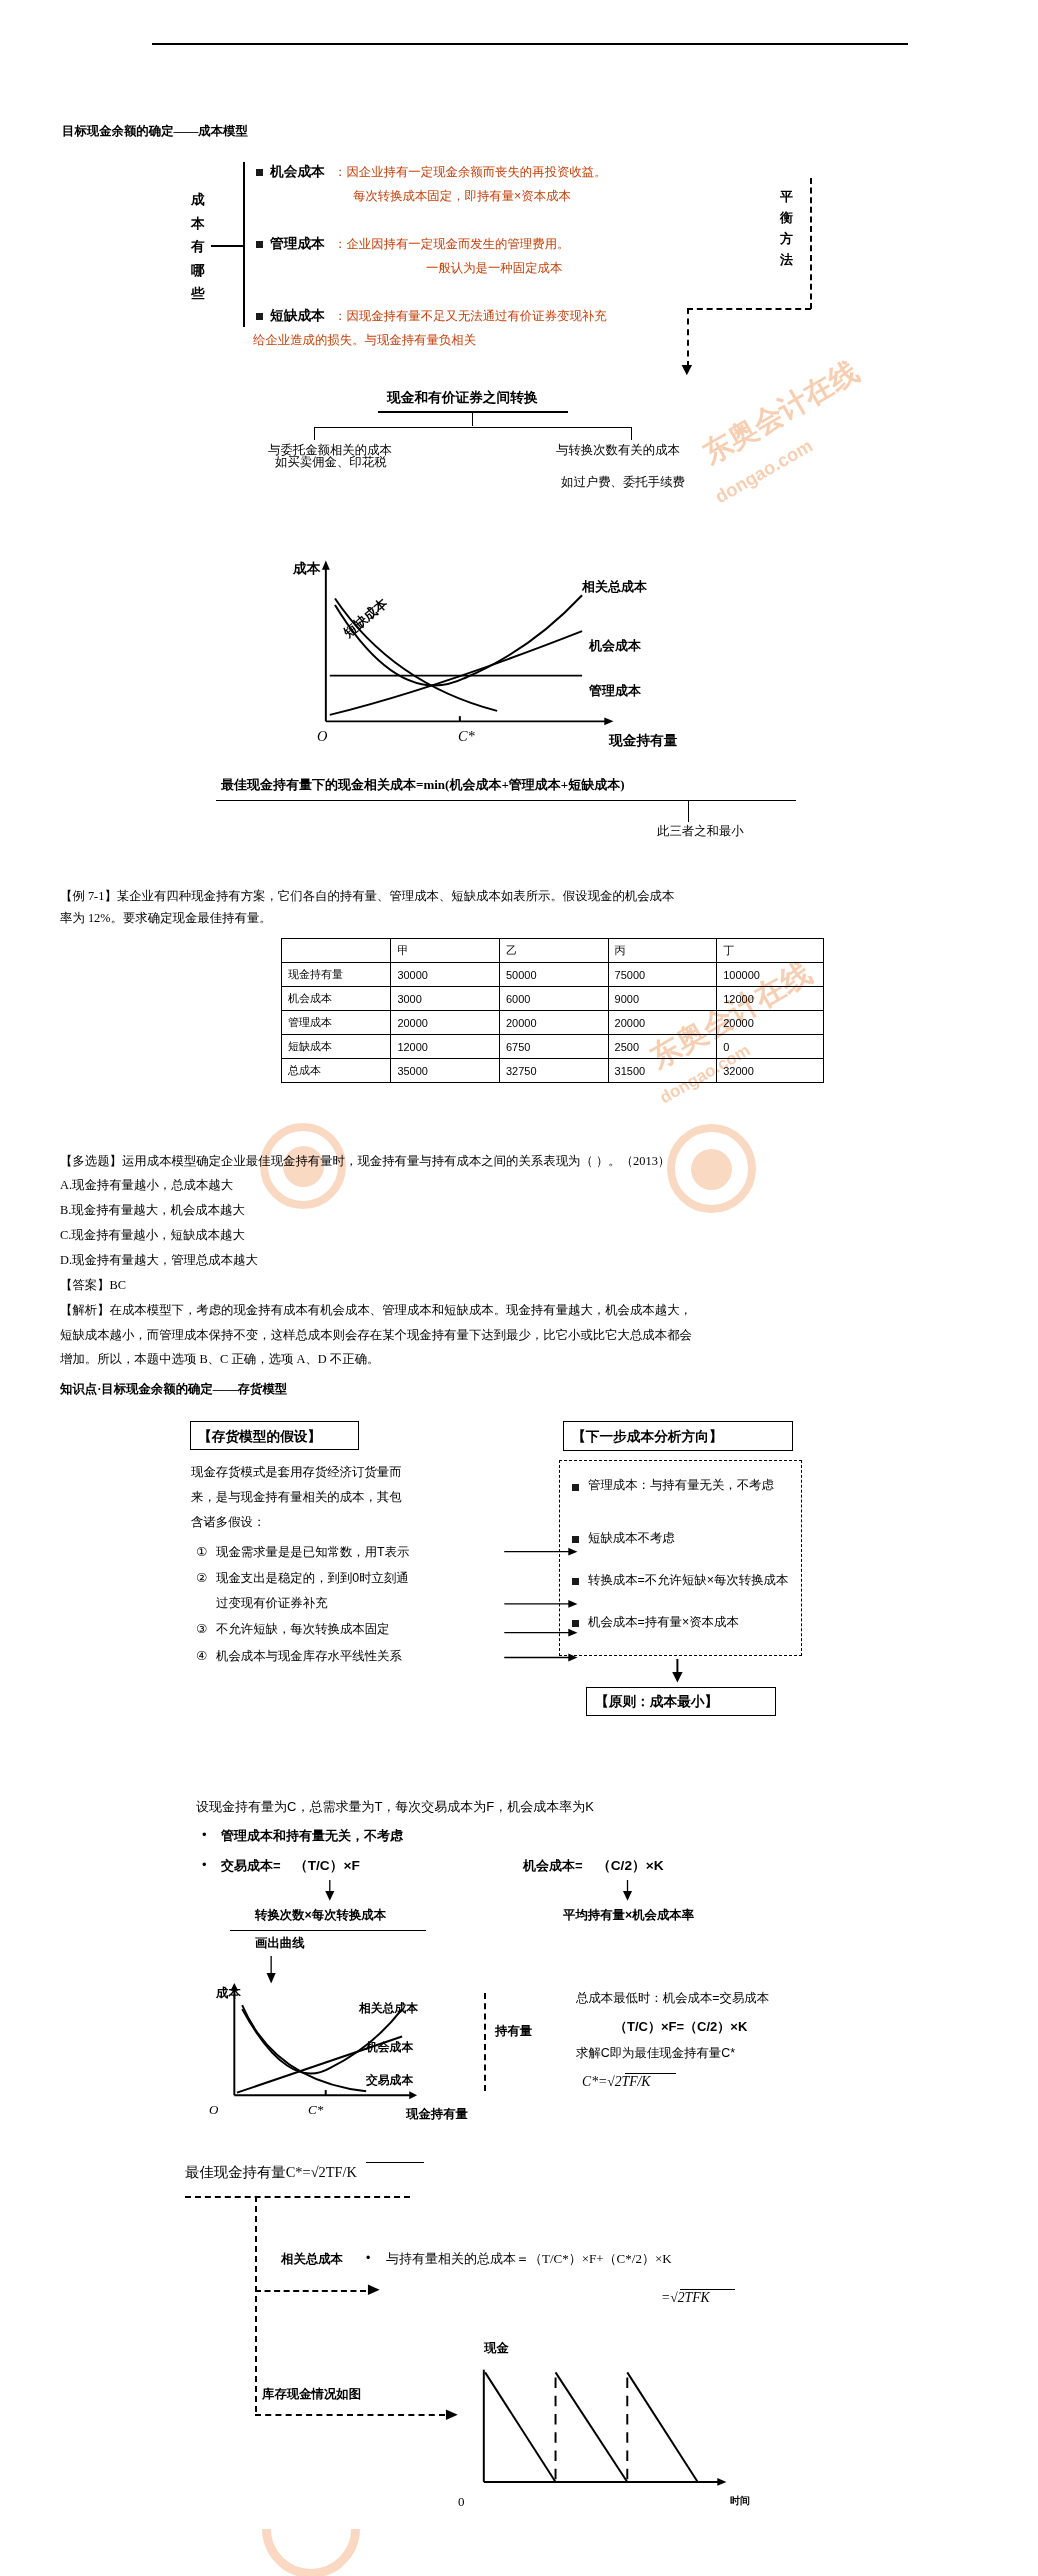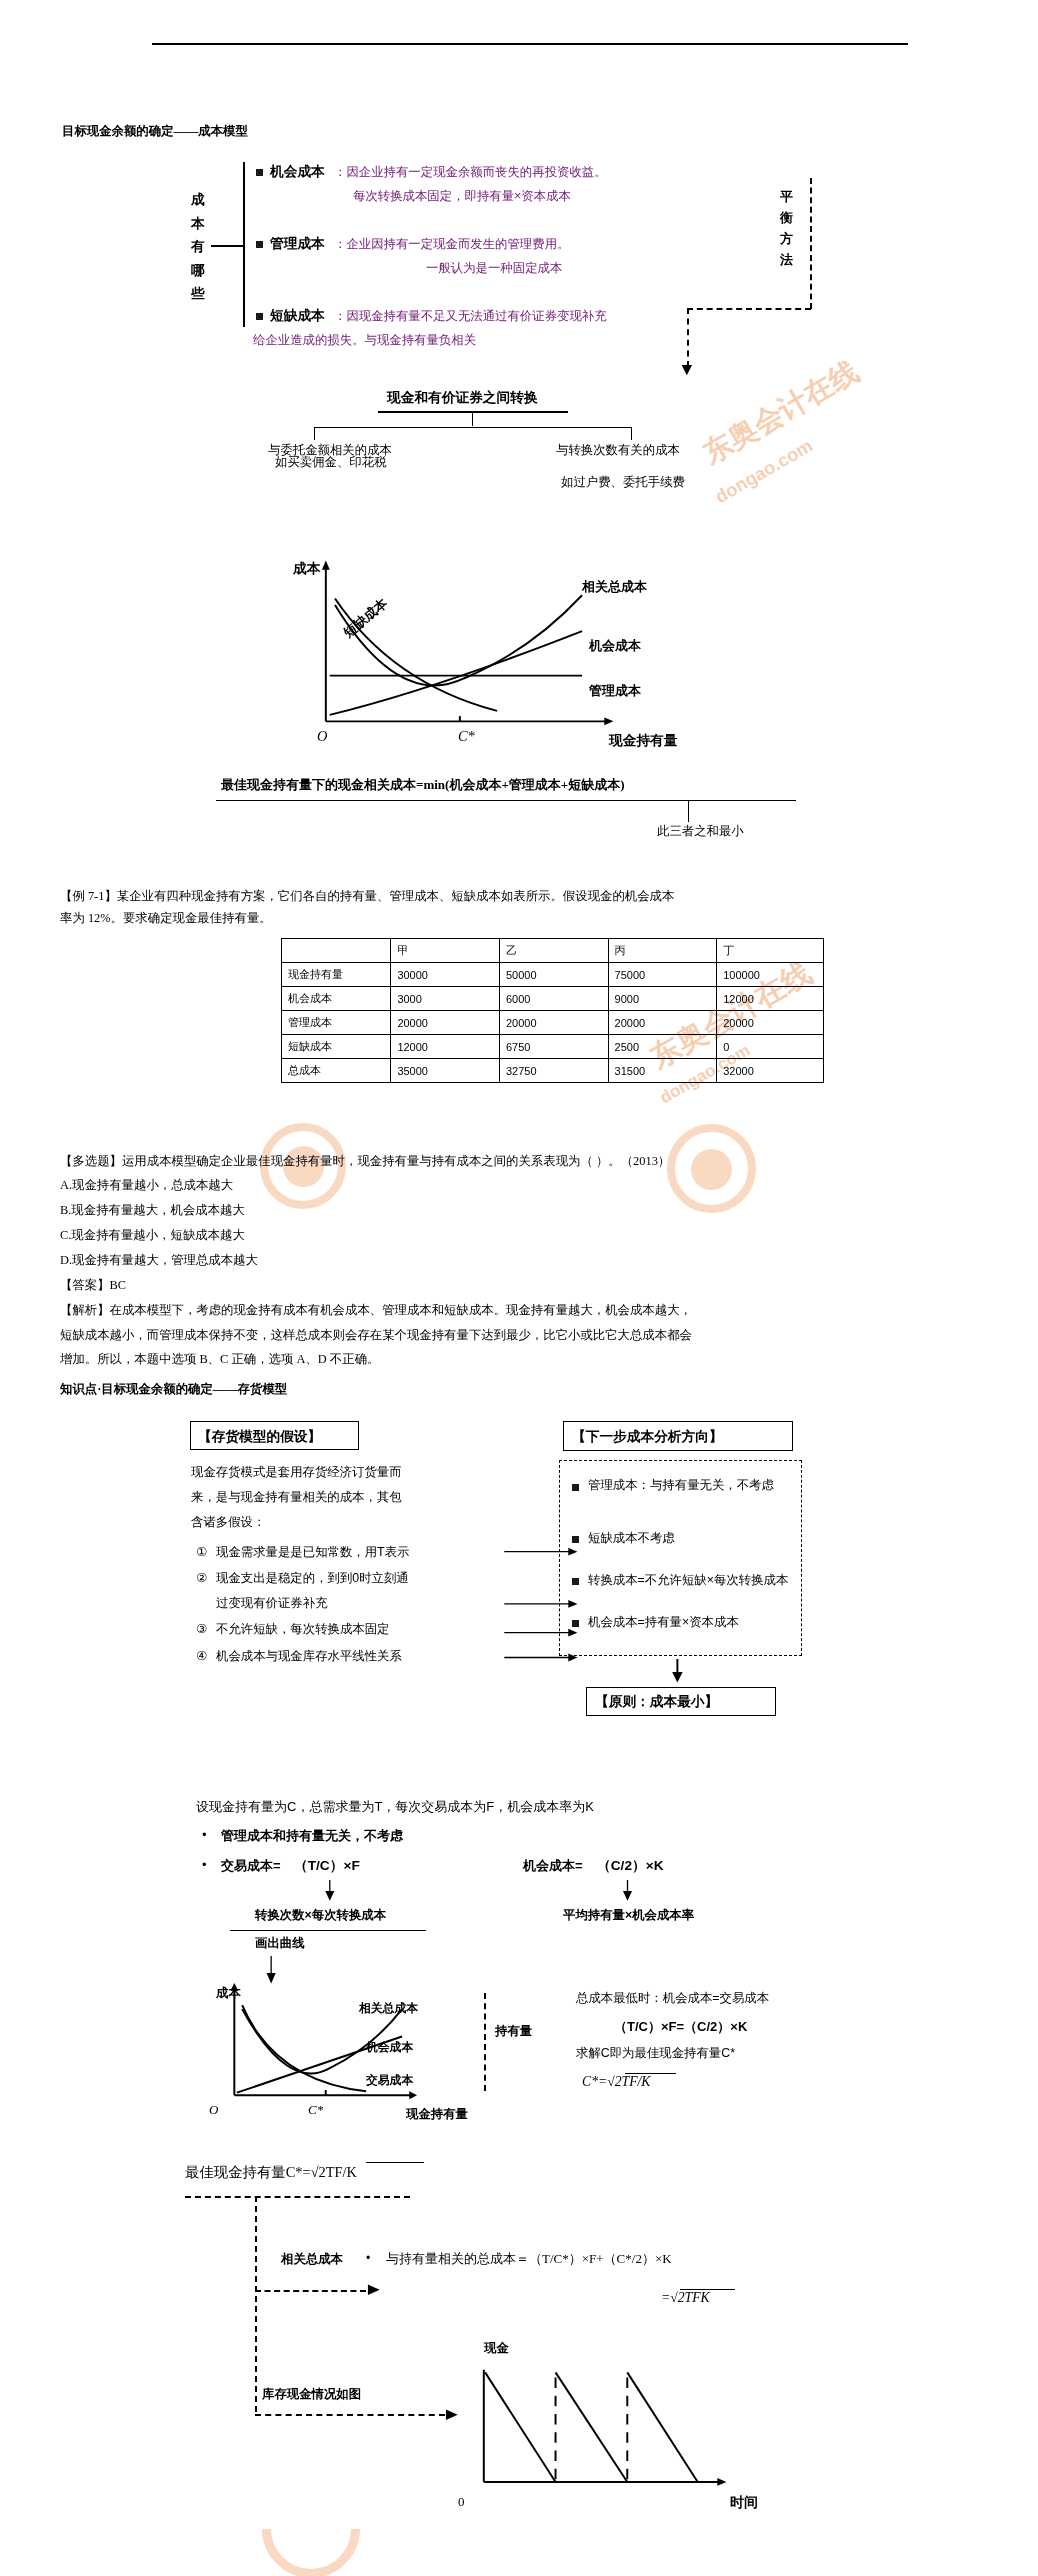--- a/index.html
+++ b/index.html
@@ -16,21 +16,21 @@
   .hdr-rule { position:absolute; left:152px; top:43px; width:756px; height:2px; background:#000; }
   .doc-title { position:absolute; top:51px; left:0; width:1038px; text-align:center;
                font-size:18.3px; font-weight:bold; letter-spacing:0.7px; }
 
   .section-head { position:absolute; font-weight:bold; font-size:12.4px; }
 
   
   .t { position:absolute; white-space:nowrap; }
   .sans { font-family:"Liberation Sans","DejaVu Sans",sans-serif; }
   .b { font-weight:bold; }
-  .gray { color:#701a75; }
+  .gray { color:#c2410c; }
 
   
   .vline { position:absolute; background:#000; width:2px; }
   .hline { position:absolute; background:#000; height:2px; }
   .thin-v { position:absolute; background:#000; width:1.3px; }
   .thin-h { position:absolute; background:#000; height:1.3px; }
   .sq { position:absolute; width:6.5px; height:6.5px; background:#1a1a1a; }
   .dashbox { position:absolute; border:1.3px dashed #000; }
   .solidbox { position:absolute; border:1.3px solid #000; }
   .dash-h { position:absolute; height:0; border-top:2px dashed #000; }
@@ -360,21 +360,21 @@
   <div class="t" style="left:661px; top:2290px; font-size:13.7px; font-style:italic;">=√2TFK</div>
   <div class="thin-h" style="left:680px; top:2289px; width:55px; height:1.3px;"></div>
 
   <div class="t sans b" style="left:262px; top:2386px; font-size:12.4px;">库存现金情况如图</div>
   <div class="dash-h" style="left:255px; top:2414px; width:190px;"></div>
   <svg width="21" height="15.7" style="left:442px; top:2407px;" viewBox="0 0 32 24">
     <polygon points="24,12 6,4 6,20" fill="#000"></polygon>
   </svg>
 
   <div class="t sans b" style="left:484px; top:2340px; font-size:12.4px;">现金</div>
-  <div class="t sans b" style="left:730px; top:2494px; font-size:14px;">时间</div>
+  <div class="t sans b" style="left:730px; top:2494px; font-size:10px;">时间</div>
   <div class="t" style="left:458px; top:2494px; font-size:13px;">0</div>
 
   <svg width="275" height="150" style="left:465px; top:2358px;" viewBox="0 0 420 230">
 
     <line x1="28" y1="18" x2="28" y2="190" stroke="#000" stroke-width="3"></line>
     <line x1="28" y1="190" x2="390" y2="190" stroke="#000" stroke-width="3"></line>
     <polygon points="400,190 386,184 386,196" fill="#000"></polygon>
 
     <line x1="30" y1="22" x2="138" y2="190" stroke="#000" stroke-width="3"></line>
     <line x1="138" y1="22" x2="248" y2="190" stroke="#000" stroke-width="3"></line>

